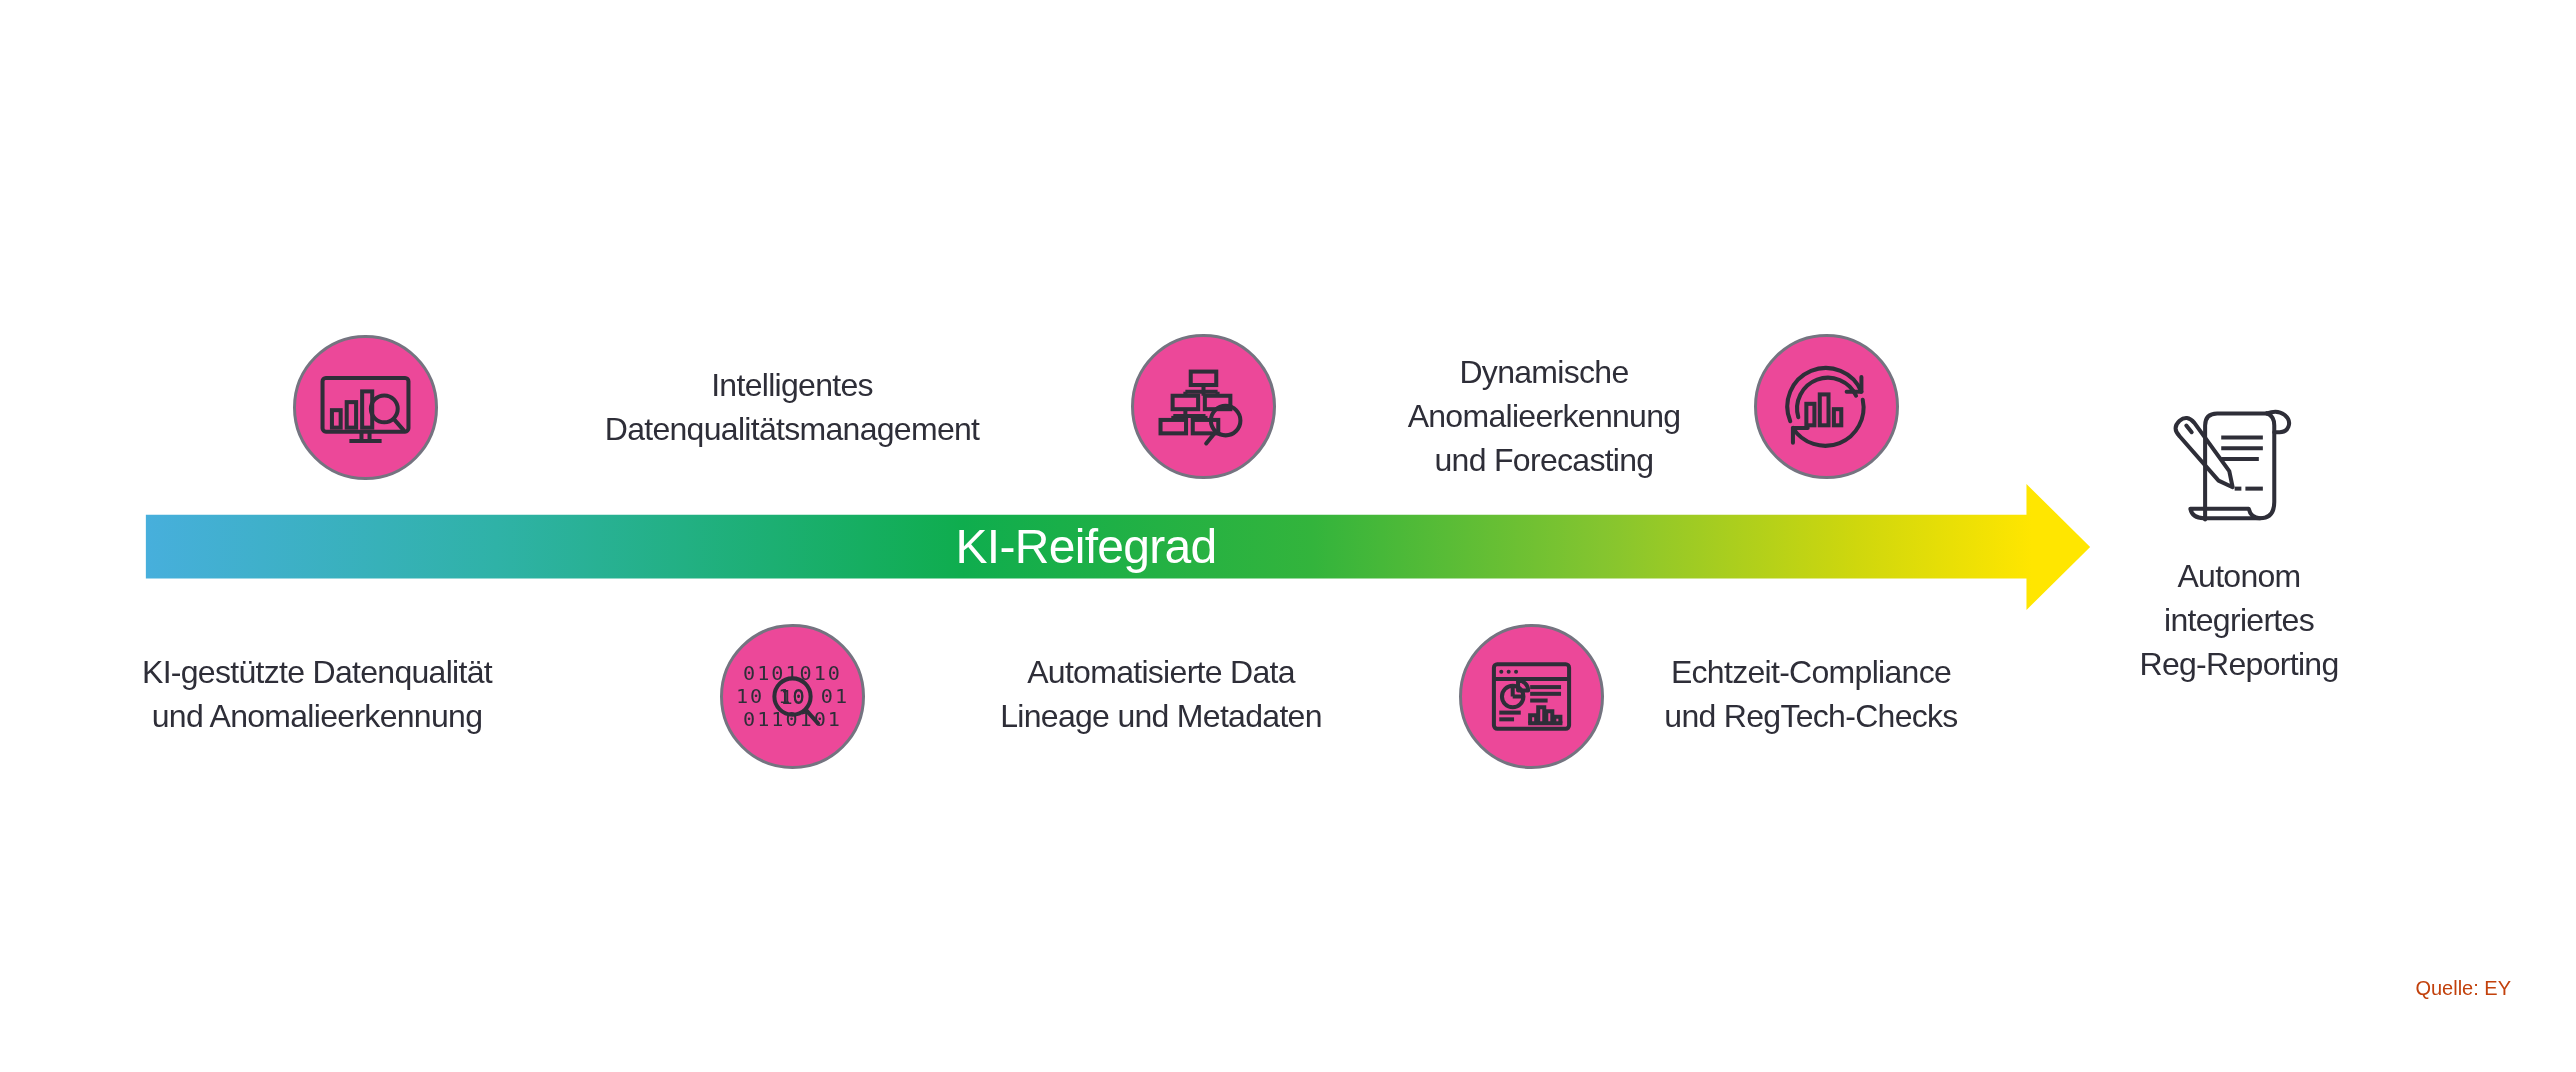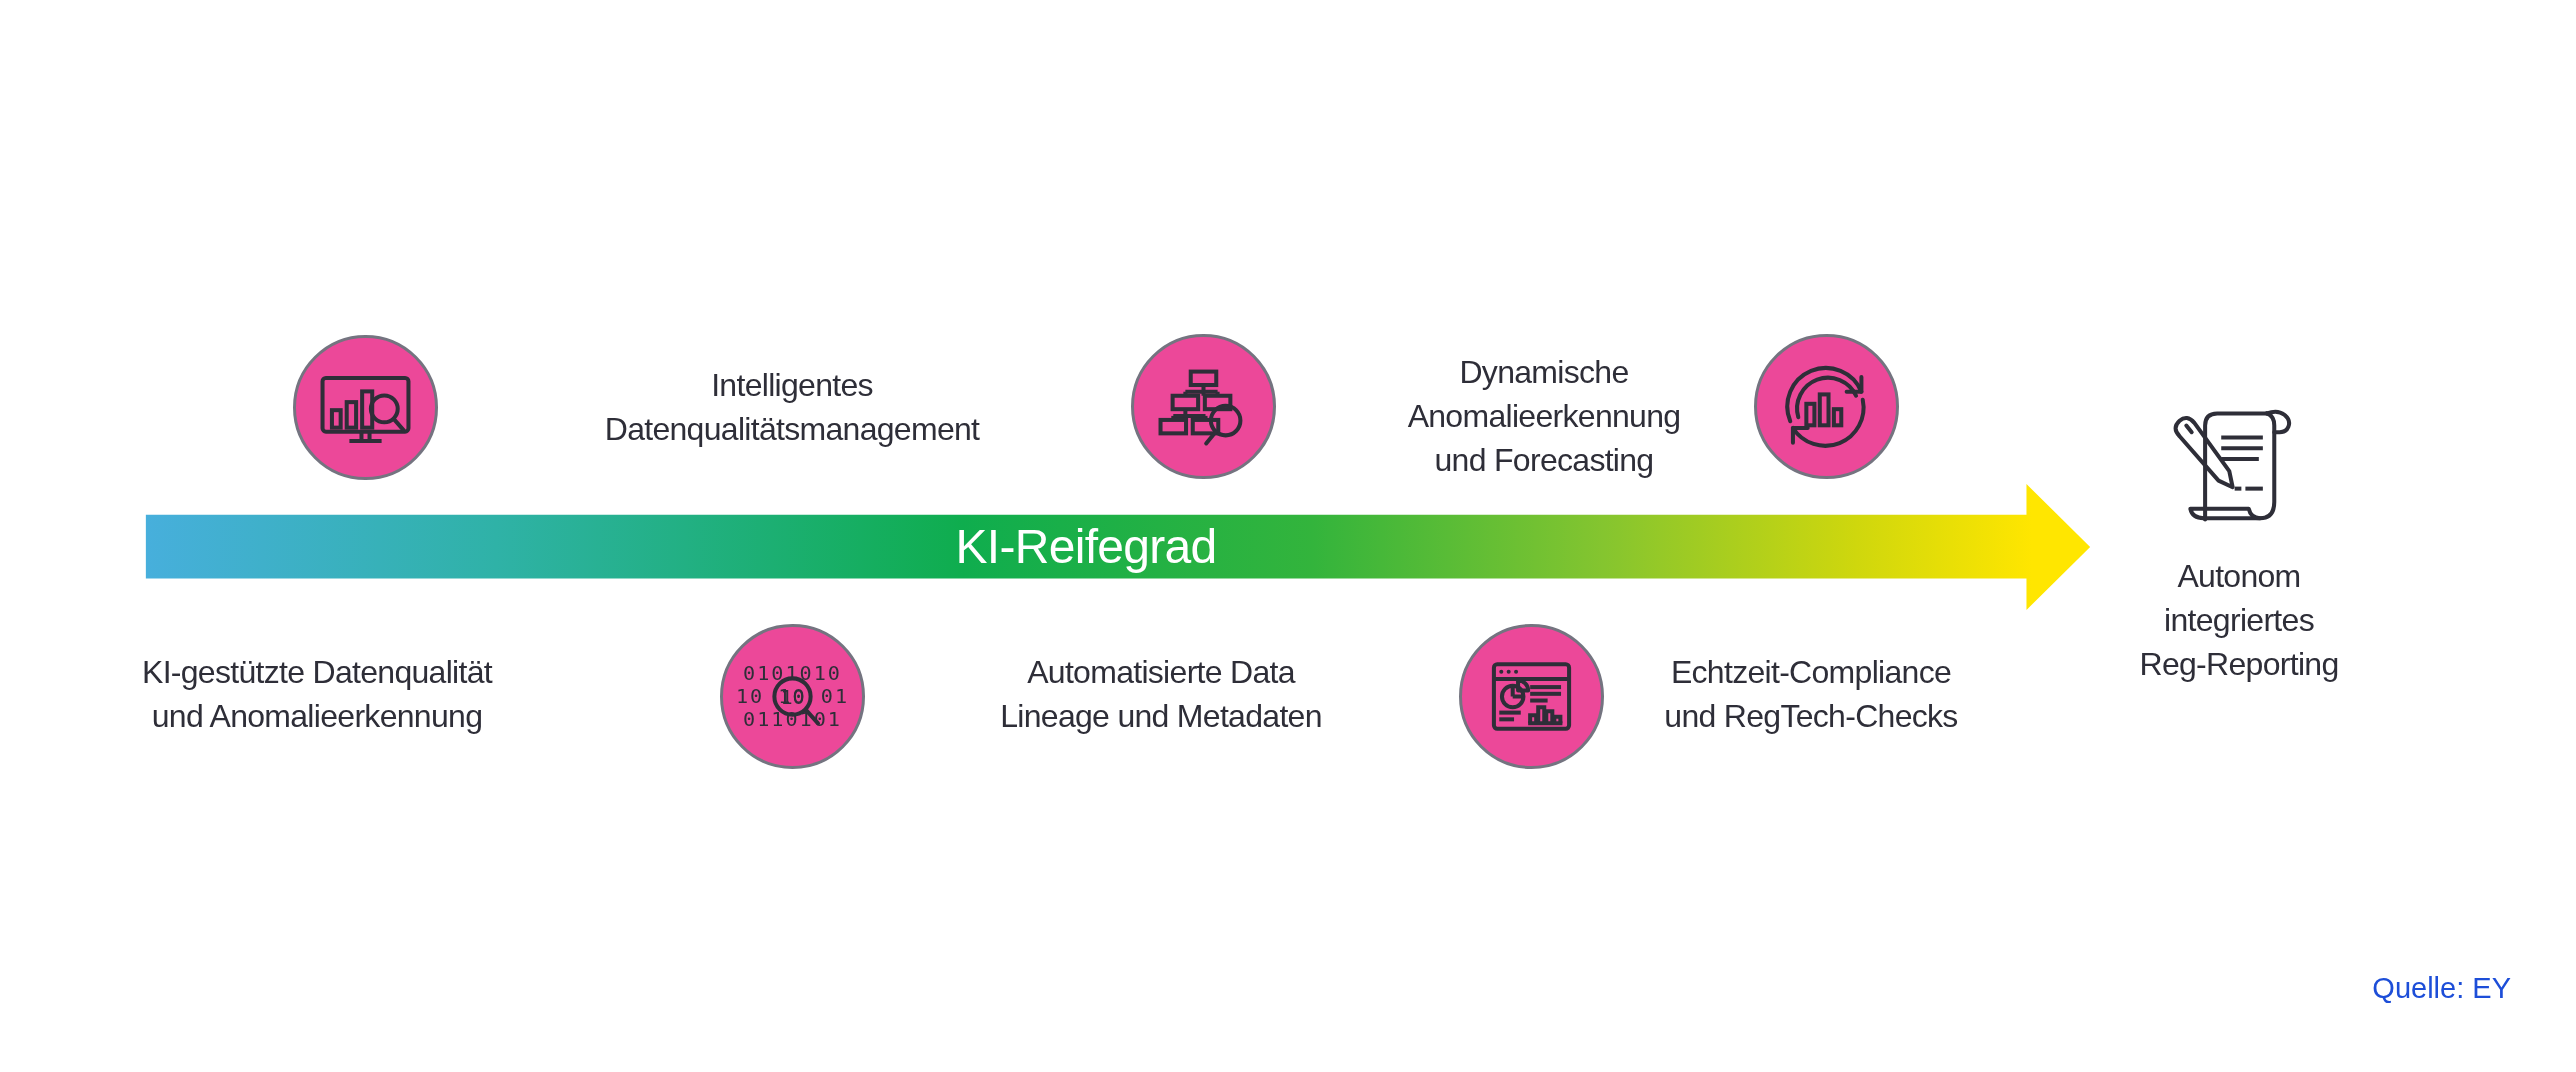--- a/index.html
+++ b/index.html
@@ -26,22 +26,22 @@
   .icon-fill{fill:#2E2E38;stroke:none;}
   .bin-txt{font-family:"DejaVu Sans Mono",monospace;font-size:30px;fill:#2E2E38;}
   
   .label{
     position:absolute;transform:translateX(-50%);text-align:center;
     font-size:32px;line-height:44px;font-weight:400;letter-spacing:-0.7px;
     color:#2E2E38;white-space:nowrap;
   }
   .label .ln{display:block;}
   #source-note{
-    position:absolute;right:65px;top:974px;font-size:29px;line-height:29.5px;
-    color:#1d4ed8;letter-spacing:0;
+    position:absolute;right:65px;top:974px;font-size:20px;line-height:29.5px;
+    color:#c2410c;letter-spacing:0;
   }
 </style>
 </head>
 <body>
 
 <div id="canvas">
 
   <svg id="arrow-svg" width="1946" height="126" viewBox="0 0 2901 188">
     <defs>
       <linearGradient id="gradArrow" x1="0" y1="0" x2="1" y2="0">

